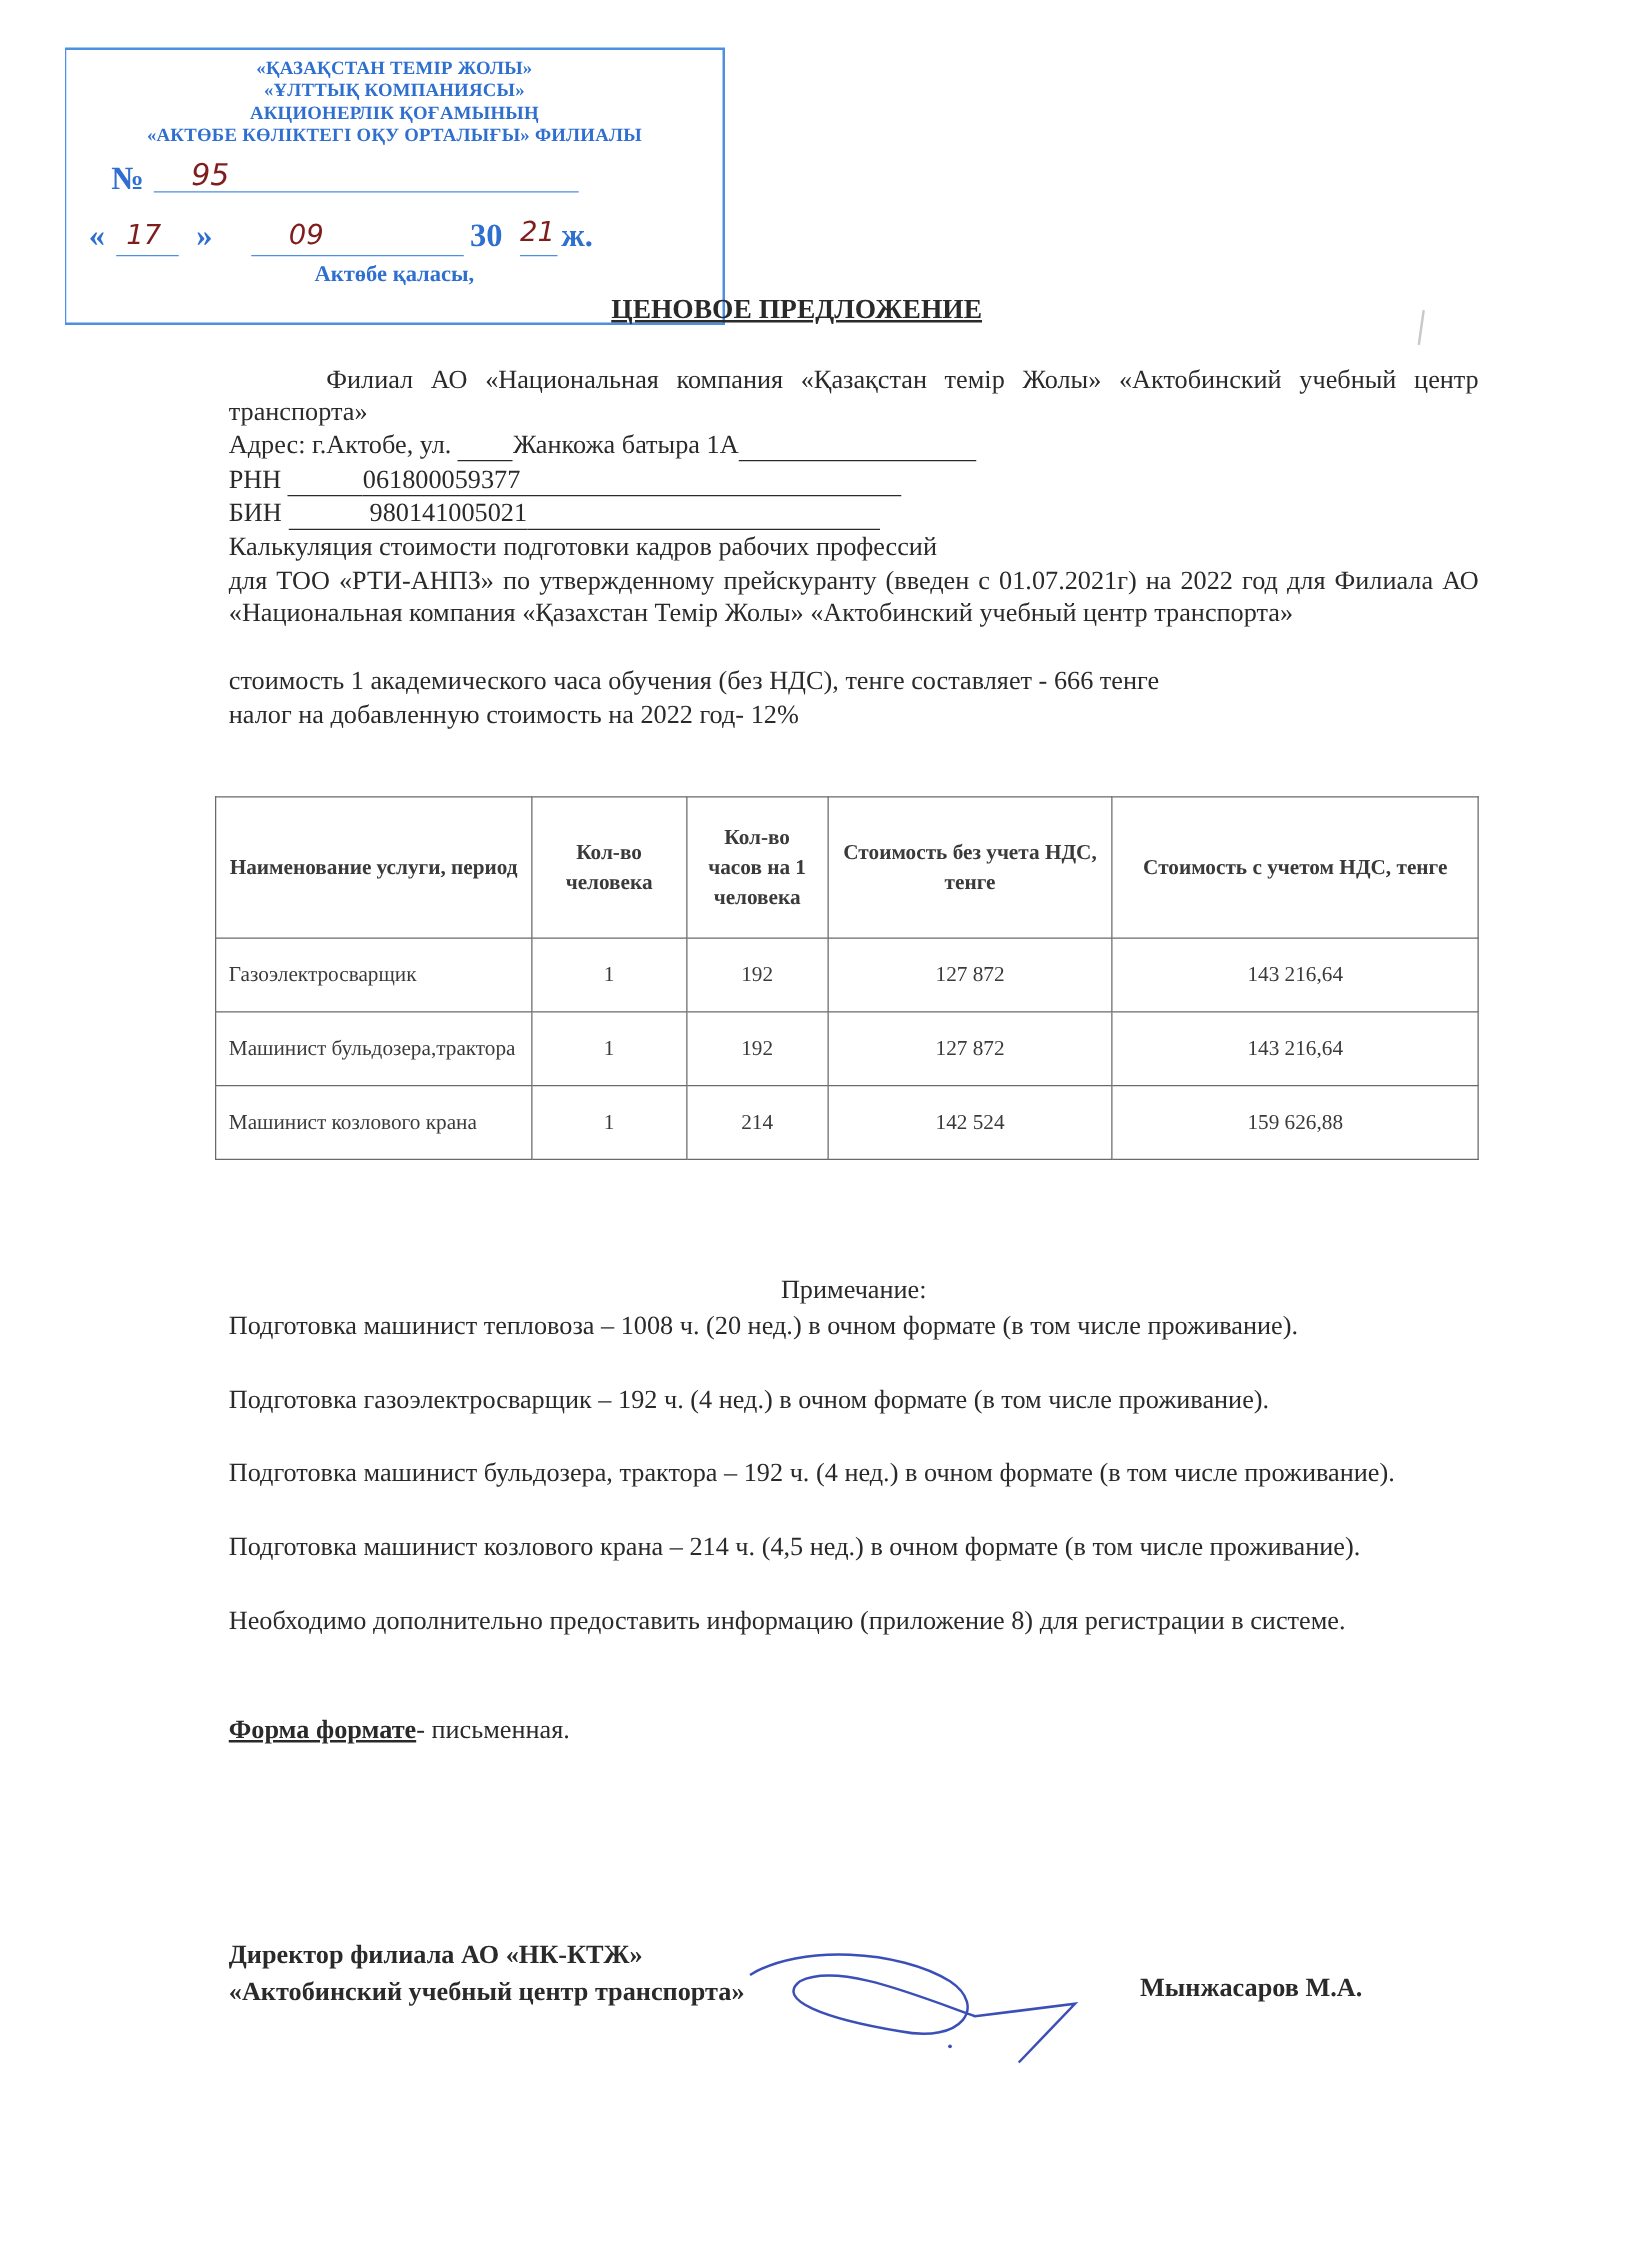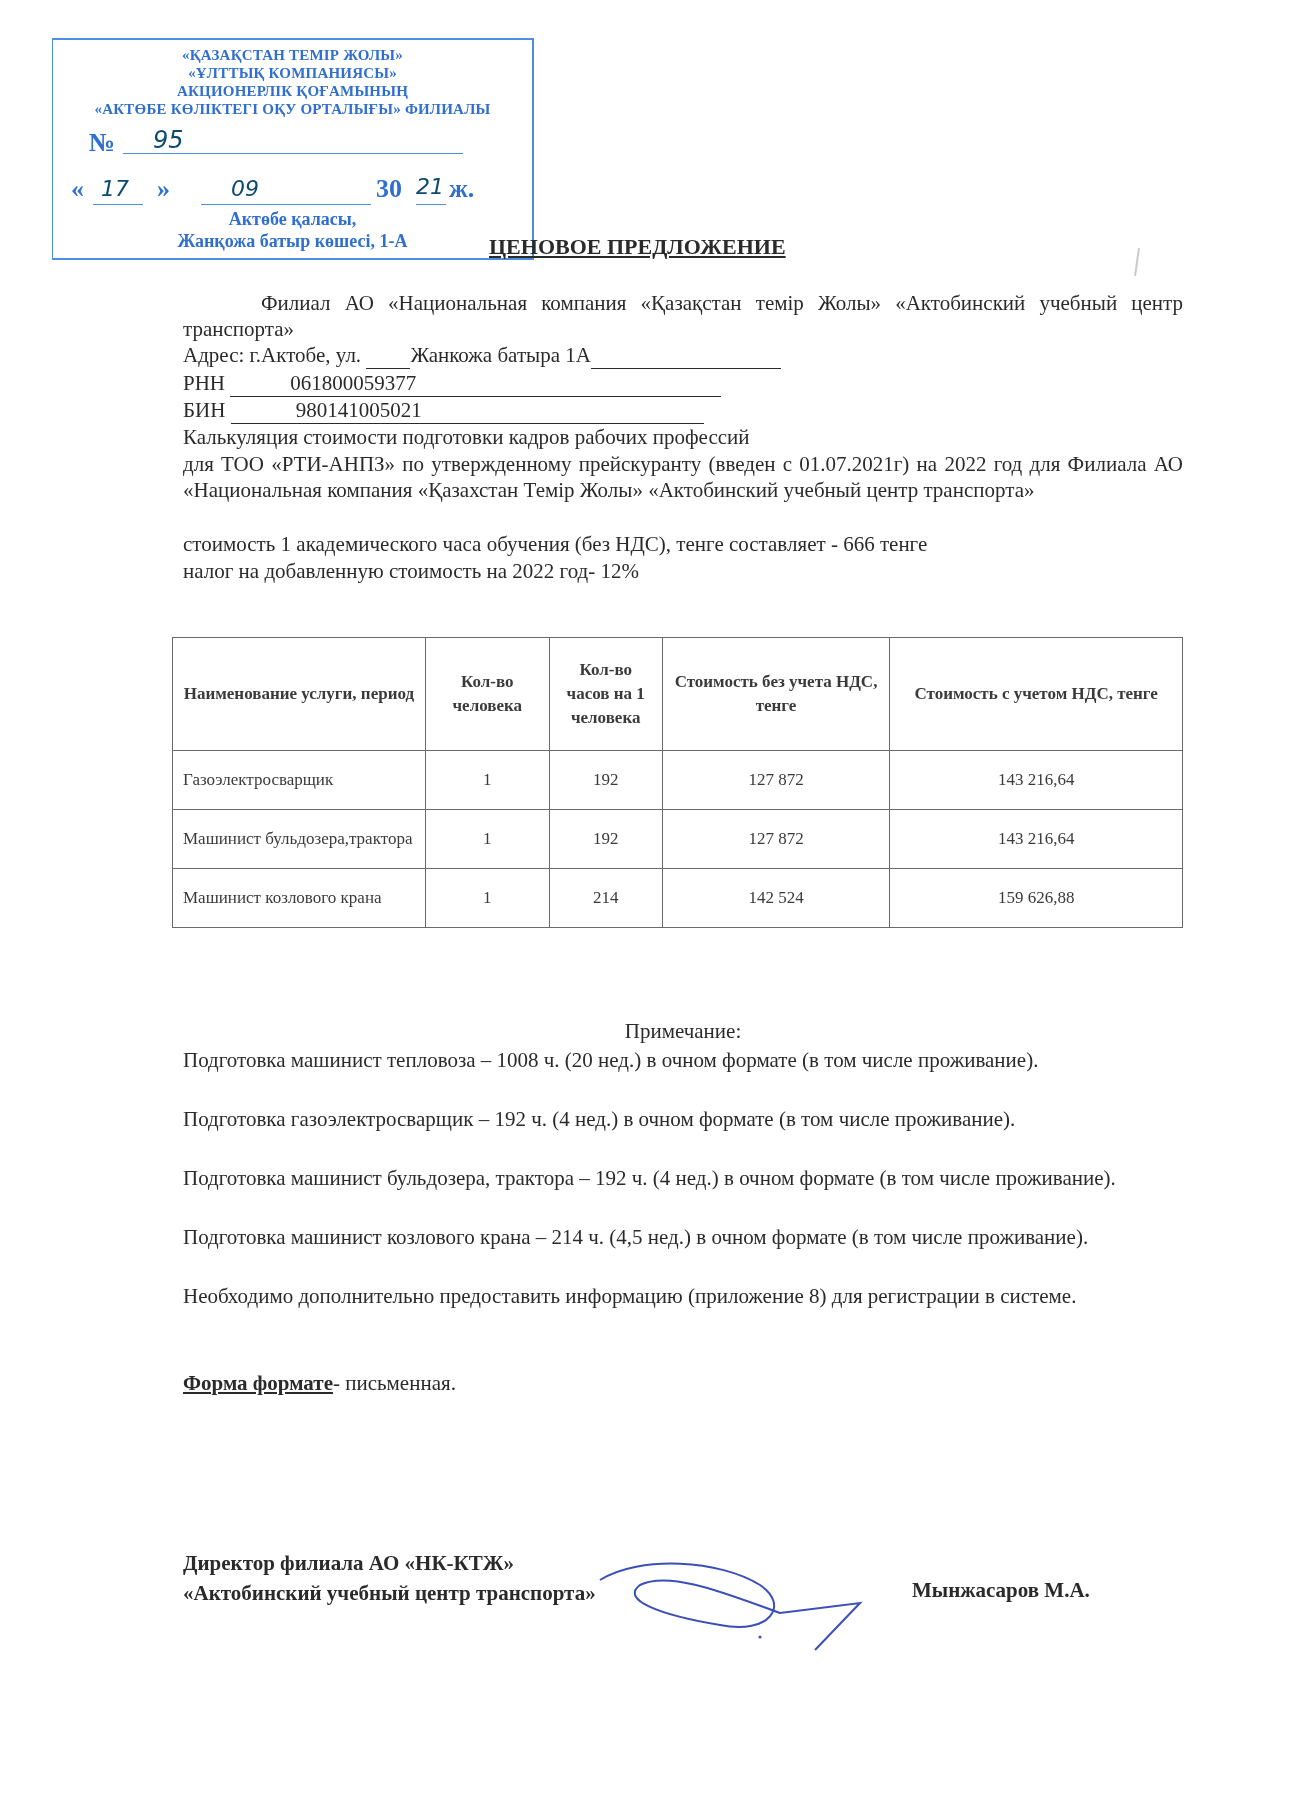--- a/index.html
+++ b/index.html
@@ -1,25 +1,25 @@
 <!DOCTYPE html>
 <html><head>
 <meta charset="utf-8">
 <style>
   html, body { margin: 0; padding: 0; background: #ffffff; }
   body { width: 1309px; height: 1800px; position: relative; overflow: hidden;
          font-family: "Liberation Serif", "DejaVu Serif", serif; color: #2a2a2a; }
-  .stamp { position: absolute; left: 52px; top: 38px; width: 482px; height: 222px;
+  .stamp { position: absolute; left: 52px; top: 38px; width: 528px; height: 222px;
            border: 2px solid #4d8fe0; border-left-width: 1px; color: #2f6fd0;
            text-align: center; font-weight: bold; box-sizing: border-box; }
   .stamp .l { font-size: 15px; line-height: 18px; letter-spacing: 0.2px; }
   .stamp .l:first-child { margin-top: 6px; }
   .stamp .num { position: absolute; left: 36px; top: 88px; font-size: 26px; }
   .stamp .num-line { position: absolute; left: 70px; top: 113px; width: 340px; border-bottom: 1px solid #4d8fe0; }
-  .stamp .hand { font-family: "DejaVu Sans", sans-serif; font-weight: normal; font-style: italic; color: #0c4a6e; }
+  .stamp .hand { font-family: "DejaVu Sans", sans-serif; font-weight: normal; font-style: italic; color: #7f1d1d; }
   .stamp .num-val { position: absolute; left: 100px; top: 86px; font-size: 24px; }
   .stamp .date { position: absolute; left: 18px; top: 134px; width: 420px; height: 40px; font-size: 26px; }
   .stamp .d1 { position: absolute; left: 0; top: 0; }
   .stamp .dd { position: absolute; left: 30px; top: 2px; font-size: 22px; }
   .stamp .d1u { position: absolute; left: 22px; top: 30px; width: 50px; border-bottom: 1px solid #4d8fe0; }
   .stamp .d2 { position: absolute; left: 86px; top: 0; }
   .stamp .mm { position: absolute; left: 160px; top: 2px; font-size: 22px; }
   .stamp .mmu { position: absolute; left: 130px; top: 30px; width: 170px; border-bottom: 1px solid #4d8fe0; }
   .stamp .yr { position: absolute; left: 305px; top: 0; }
   .stamp .yy { position: absolute; left: 345px; top: 0; font-size: 22px; }
@@ -64,21 +64,20 @@
     <span class="d2">»</span>
     <span class="mm hand">09</span>
     <div class="mmu"></div>
     <span class="yr">30</span>
     <span class="yy hand">21</span>
     <div class="yyu"></div>
     <span class="zh">ж.</span>
   </div>
   <div class="city">
     <div>Актөбе қаласы,</div>
-    <div>Жанқожа батыр көшесі, 1-А</div>
   </div>
 </div>
 
 <div class="title">ЦЕНОВОЕ ПРЕДЛОЖЕНИЕ</div>
 <div class="tick"></div>
 
 <div class="body j indent" style="top:290px;">Филиал АО «Национальная компания «Қазақстан темір Жолы» «Актобинский учебный центр транспорта»</div>
 
 <div class="body" style="top:342px;">
   <span>Адрес: г.Актобе, ул.</span>

